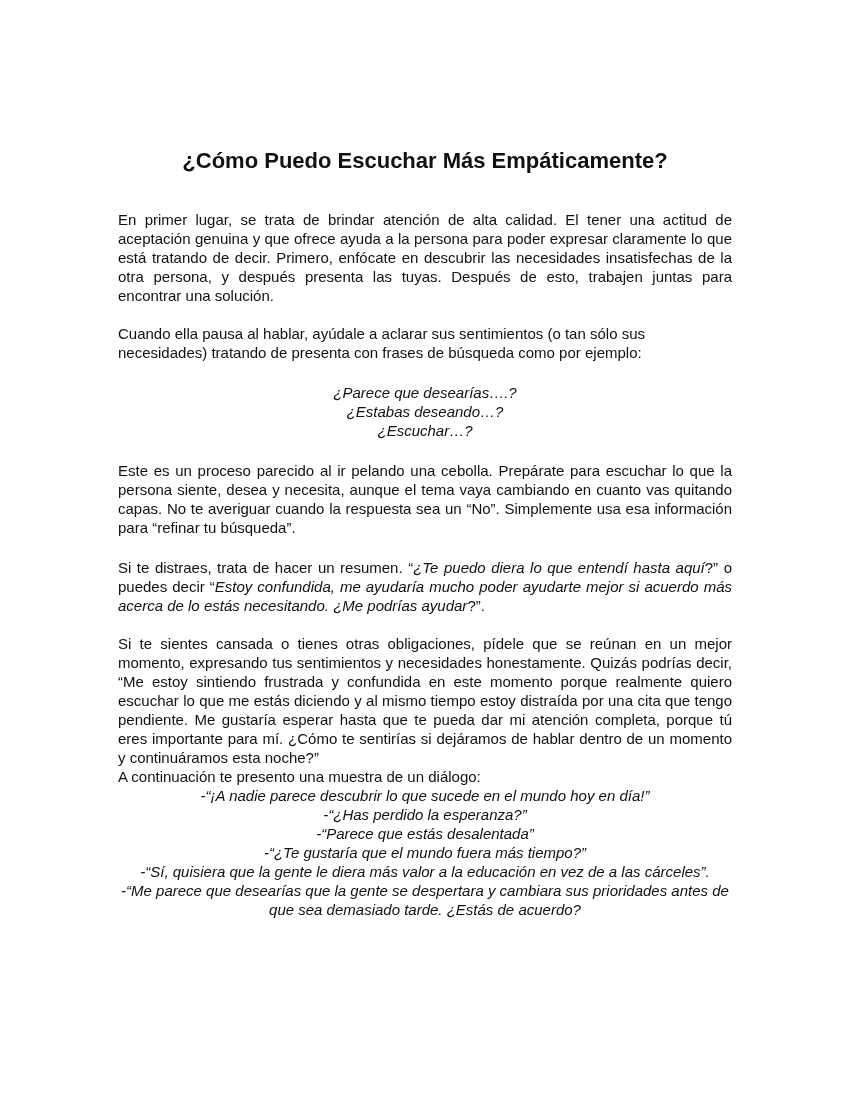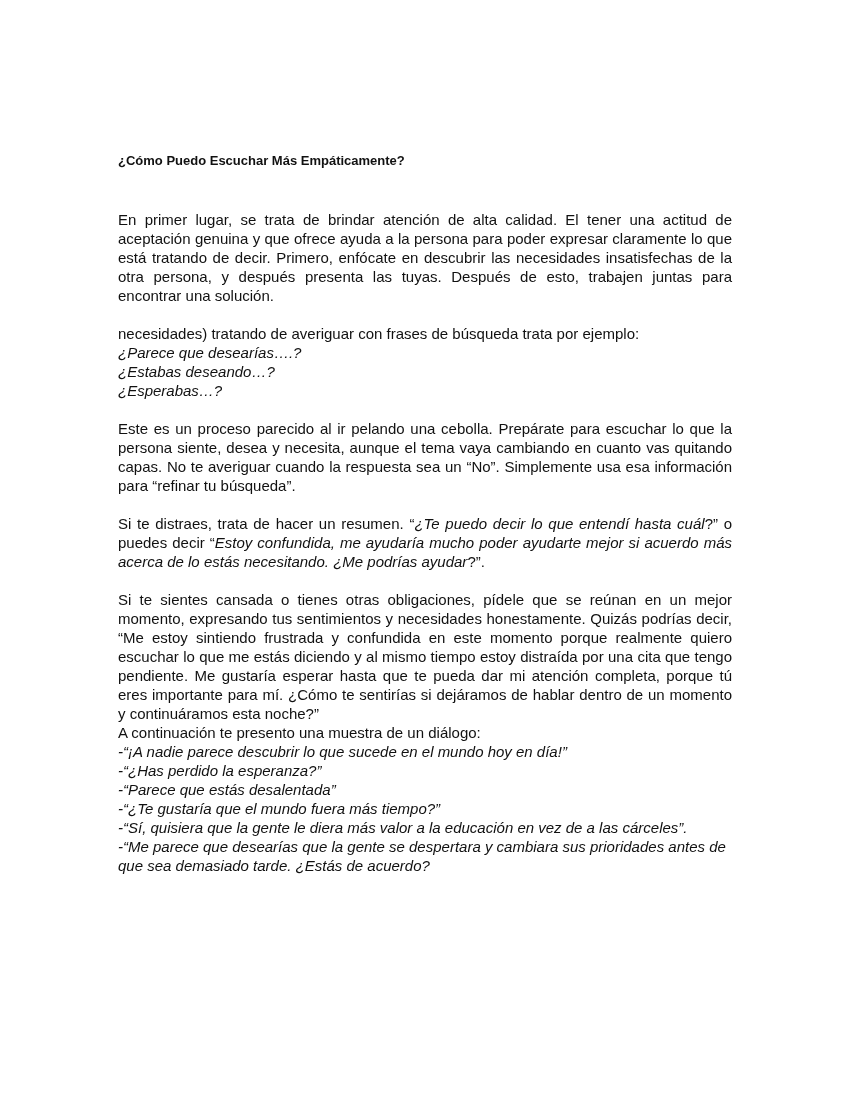--- a/index.html
+++ b/index.html
@@ -3,49 +3,51 @@
 <meta charset="utf-8">
 <style>
   html, body { margin: 0; padding: 0; background: #ffffff; }
   body { width: 850px; height: 1100px; position: relative; overflow: hidden; }
   .page {
     position: absolute; left: 118px; top: 148px; width: 614px;
     font-family: "Liberation Sans", sans-serif; color: #111111;
     font-size: 15px; line-height: 19px;
   }
   h1 {
-    font-size: 13px; font-weight: bold; margin: 0 0 36px 0; line-height: 26px;
+    font-size: 22px; font-weight: bold; margin: 0 0 36px 0; line-height: 26px;
     letter-spacing: 0;
+    text-align: center;
   }
   p { margin: 0; text-align: justify; }
-  p.gap { margin-bottom: 19px; }
+  p.gap { margin-bottom: 19px; margin-top: 21px; }
   .left { text-align: left; }
-  em { font-style: italic; }
+  em { font-style: italic; text-align: center; }
   .line { display: block; }
 </style>
 </head>
 <body>
 
 <div class="page">
   <h1>¿Cómo Puedo Escuchar Más Empáticamente?</h1>
 
   <p class="gap">En primer lugar, se trata de brindar atención de alta calidad. El tener una actitud de aceptación genuina y que ofrece ayuda a la persona para poder expresar claramente lo que está tratando de decir. Primero, enfócate en descubrir las necesidades insatisfechas de la otra persona, y después presenta las tuyas. Después de esto, trabajen juntas para encontrar una solución.</p>
 
   <p class="left">
-    <span class="line">necesidades) tratando de averiguar con frases de búsqueda trata por ejemplo:</span>
+    <span class="line">Cuando ella pausa al hablar, ayúdale a aclarar sus sentimientos (o tan sólo sus</span>
+    <span class="line">necesidades) tratando de presenta con frases de búsqueda como por ejemplo:</span>
   </p>
   <p class="left gap">
     <em class="line">¿Parece que desearías….?</em>
     <em class="line">¿Estabas deseando…?</em>
-    <em class="line">¿Esperabas…?</em>
+    <em class="line">¿Escuchar…?</em>
   </p>
 
   <p class="gap">Este es un proceso parecido al ir pelando una cebolla. Prepárate para escuchar lo que la persona siente, desea y necesita, aunque el tema vaya cambiando en cuanto vas quitando capas. No te averiguar cuando la respuesta sea un “No”. Simplemente usa esa información para “refinar tu búsqueda”.</p>
 
-  <p class="gap"><span>Si te distraes, trata de hacer un resumen. “</span><em>¿Te puedo decir lo que entendí hasta cuál</em><span>?” o puedes decir “</span><em>Estoy confundida, me ayudaría mucho poder ayudarte mejor si acuerdo más acerca de lo estás necesitando. ¿Me podrías ayudar</em><span>?”.</span></p>
+  <p class="gap"><span>Si te distraes, trata de hacer un resumen. “</span><em>¿Te puedo diera lo que entendí hasta aquí</em><span>?” o puedes decir “</span><em>Estoy confundida, me ayudaría mucho poder ayudarte mejor si acuerdo más acerca de lo estás necesitando. ¿Me podrías ayudar</em><span>?”.</span></p>
 
   <p>Si te sientes cansada o tienes otras obligaciones, pídele que se reúnan en un mejor momento, expresando tus sentimientos y necesidades honestamente. Quizás podrías decir, “Me estoy sintiendo frustrada y confundida en este momento porque realmente quiero escuchar lo que me estás diciendo y al mismo tiempo estoy distraída por una cita que tengo pendiente. Me gustaría esperar hasta que te pueda dar mi atención completa, porque tú eres importante para mí. ¿Cómo te sentirías si dejáramos de hablar dentro de un momento y continuáramos esta noche?”</p>
   <p class="left">A continuación te presento una muestra de un diálogo:</p>
   <p class="left">
     <em class="line">-“¡A nadie parece descubrir lo que sucede en el mundo hoy en día!”</em>
     <em class="line">-“¿Has perdido la esperanza?”</em>
     <em class="line">-“Parece que estás desalentada”</em>
     <em class="line">-“¿Te gustaría que el mundo fuera más tiempo?”</em>
     <em class="line">-“Sí, quisiera que la gente le diera más valor a la educación en vez de a las cárceles”.</em>
     <em class="line">-“Me parece que desearías que la gente se despertara y cambiara sus prioridades antes de que sea demasiado tarde. ¿Estás de acuerdo?</em>

